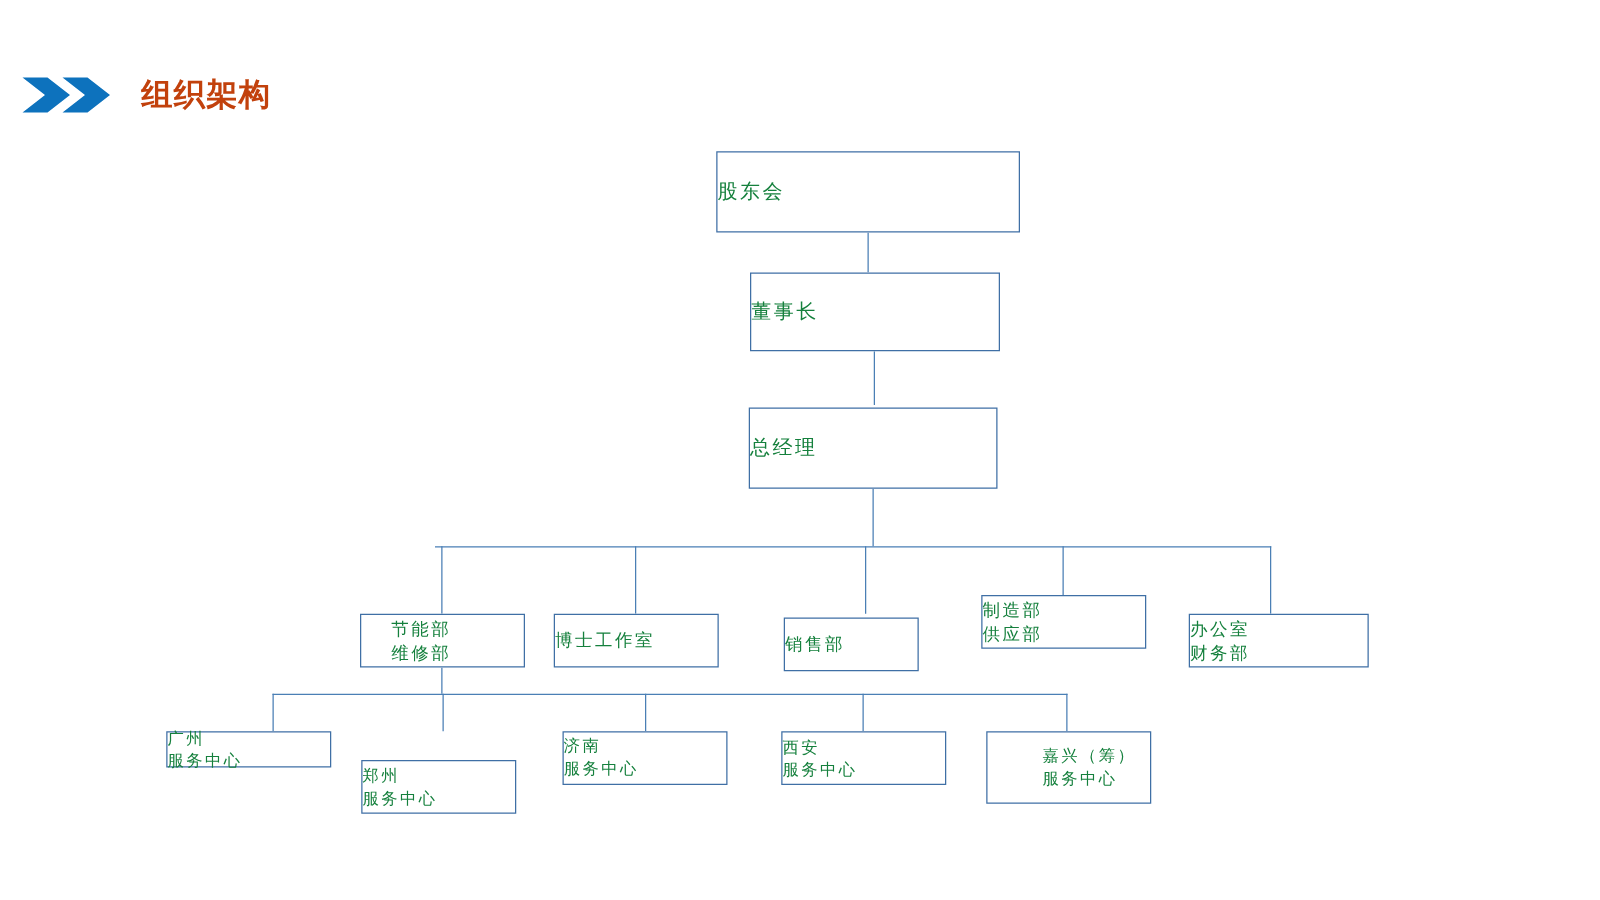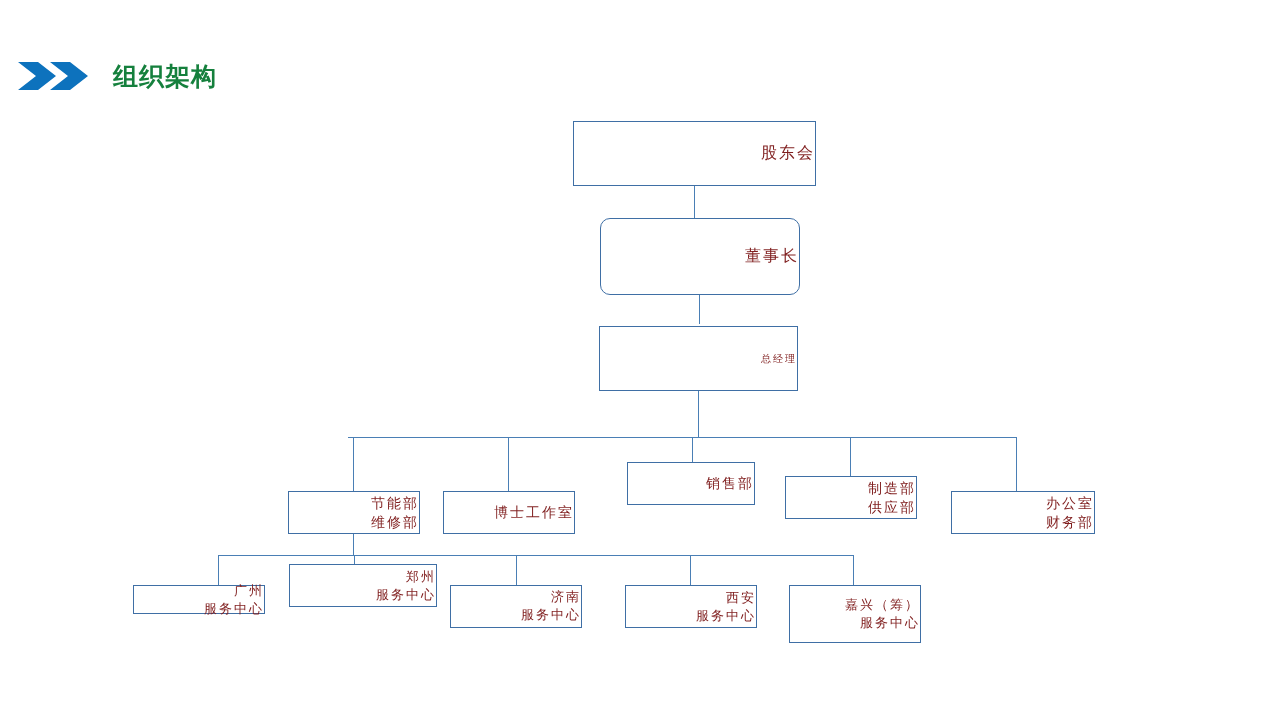--- a/index.html
+++ b/index.html
@@ -39,57 +39,57 @@
     top: 8px;
     width: 80px;
     height: 36px;
   }
   .page-title {
     position: absolute;
     left: 113px;
     top: 11px;
     font-size: 25px;
     font-weight: bold;
-    color: #15803d;
+    color: #c2410c;
     letter-spacing: 1px;
     white-space: nowrap;
     line-height: 30px;
   }
 
   
   #chart {
     position: absolute;
     left: 0;
     top: 0;
     width: 1280px;
     height: 720px;
   }
 
   .node {
     position: absolute;
     box-sizing: border-box;
     border: 1px solid #3f6fa5;
     background: #ffffff;
-    color: #7f1d1d;
+    color: #15803d;
     display: flex;
     flex-direction: column;
-    align-items: flex-end;
+    align-items: flex-start;
     justify-content: center;
     text-align: center;
     letter-spacing: 2px;
   }
   .node .line1,
   .node .line2 {
     display: block;
     white-space: nowrap;
   }
 
   .node.level-1 { font-size: 16px; }
   .node.level-2 { font-size: 16px; }
-  .node.level-3 { font-size: 10px; }
+  .node.level-3 { font-size: 16px; }
   .node.dept    { font-size: 14px; line-height: 19px; }
   .node.center  { font-size: 13px; line-height: 18px; }
 
   
   .conn {
     position: absolute;
     background: #4a7fb5;
   }
   .conn.v { width: 1px; }
   .conn.h { height: 1px; }
@@ -130,57 +130,57 @@
     <div class="conn v" style="left:218px; top:555px; height:30px;"></div>
     <div class="conn v" style="left:354px; top:555px; height:30px;"></div>
     <div class="conn v" style="left:516px; top:555px; height:30px;"></div>
     <div class="conn v" style="left:690px; top:555px; height:30px;"></div>
     <div class="conn v" style="left:853px; top:555px; height:30px;"></div>
 
     <div class="node level-1" style="left:573px; top:121px; width:243px; height:65px;">
       <span class="line1">股东会</span>
     </div>
 
-    <div class="node level-2" style="left:600px; top:218px; width:200px; height:77px;border-radius:10px;">
+    <div class="node level-2" style="left:600px; top:218px; width:200px; height:63px;">
       <span class="line1">董事长</span>
     </div>
 
     <div class="node level-3" style="left:599px; top:326px; width:199px; height:65px;">
       <span class="line1">总经理</span>
     </div>
 
     <div class="node dept" style="left:288px; top:491px; width:132px; height:43px;padding-left:24px;">
       <span class="line1">节能部</span>
       <span class="line2">维修部</span>
     </div>
 
     <div class="node dept" style="left:443px; top:491px; width:132px; height:43px;">
       <span class="line1">博士工作室</span>
     </div>
 
-    <div class="node dept" style="left:627px; top:462px; width:128px; height:43px;">
+    <div class="node dept" style="left:627px; top:494px; width:108px; height:43px;">
       <span class="line1">销售部</span>
     </div>
 
     <div class="node dept" style="left:785px; top:476px; width:132px; height:43px;">
       <span class="line1">制造部</span>
       <span class="line2">供应部</span>
     </div>
 
     <div class="node dept" style="left:951px; top:491px; width:144px; height:43px;">
       <span class="line1">办公室</span>
       <span class="line2">财务部</span>
     </div>
 
     <div class="node center" style="left:133px; top:585px; width:132px; height:29px;">
       <span class="line1">广州</span>
       <span class="line2">服务中心</span>
     </div>
 
-    <div class="node center" style="left:289px; top:564px; width:148px; height:43px;">
+    <div class="node center" style="left:289px; top:608px; width:124px; height:43px;">
       <span class="line1">郑州</span>
       <span class="line2">服务中心</span>
     </div>
 
     <div class="node center" style="left:450px; top:585px; width:132px; height:43px;font-family:Liberation Mono, monospace;">
       <span class="line1">济南</span>
       <span class="line2">服务中心</span>
     </div>
 
     <div class="node center" style="left:625px; top:585px; width:132px; height:43px;">

